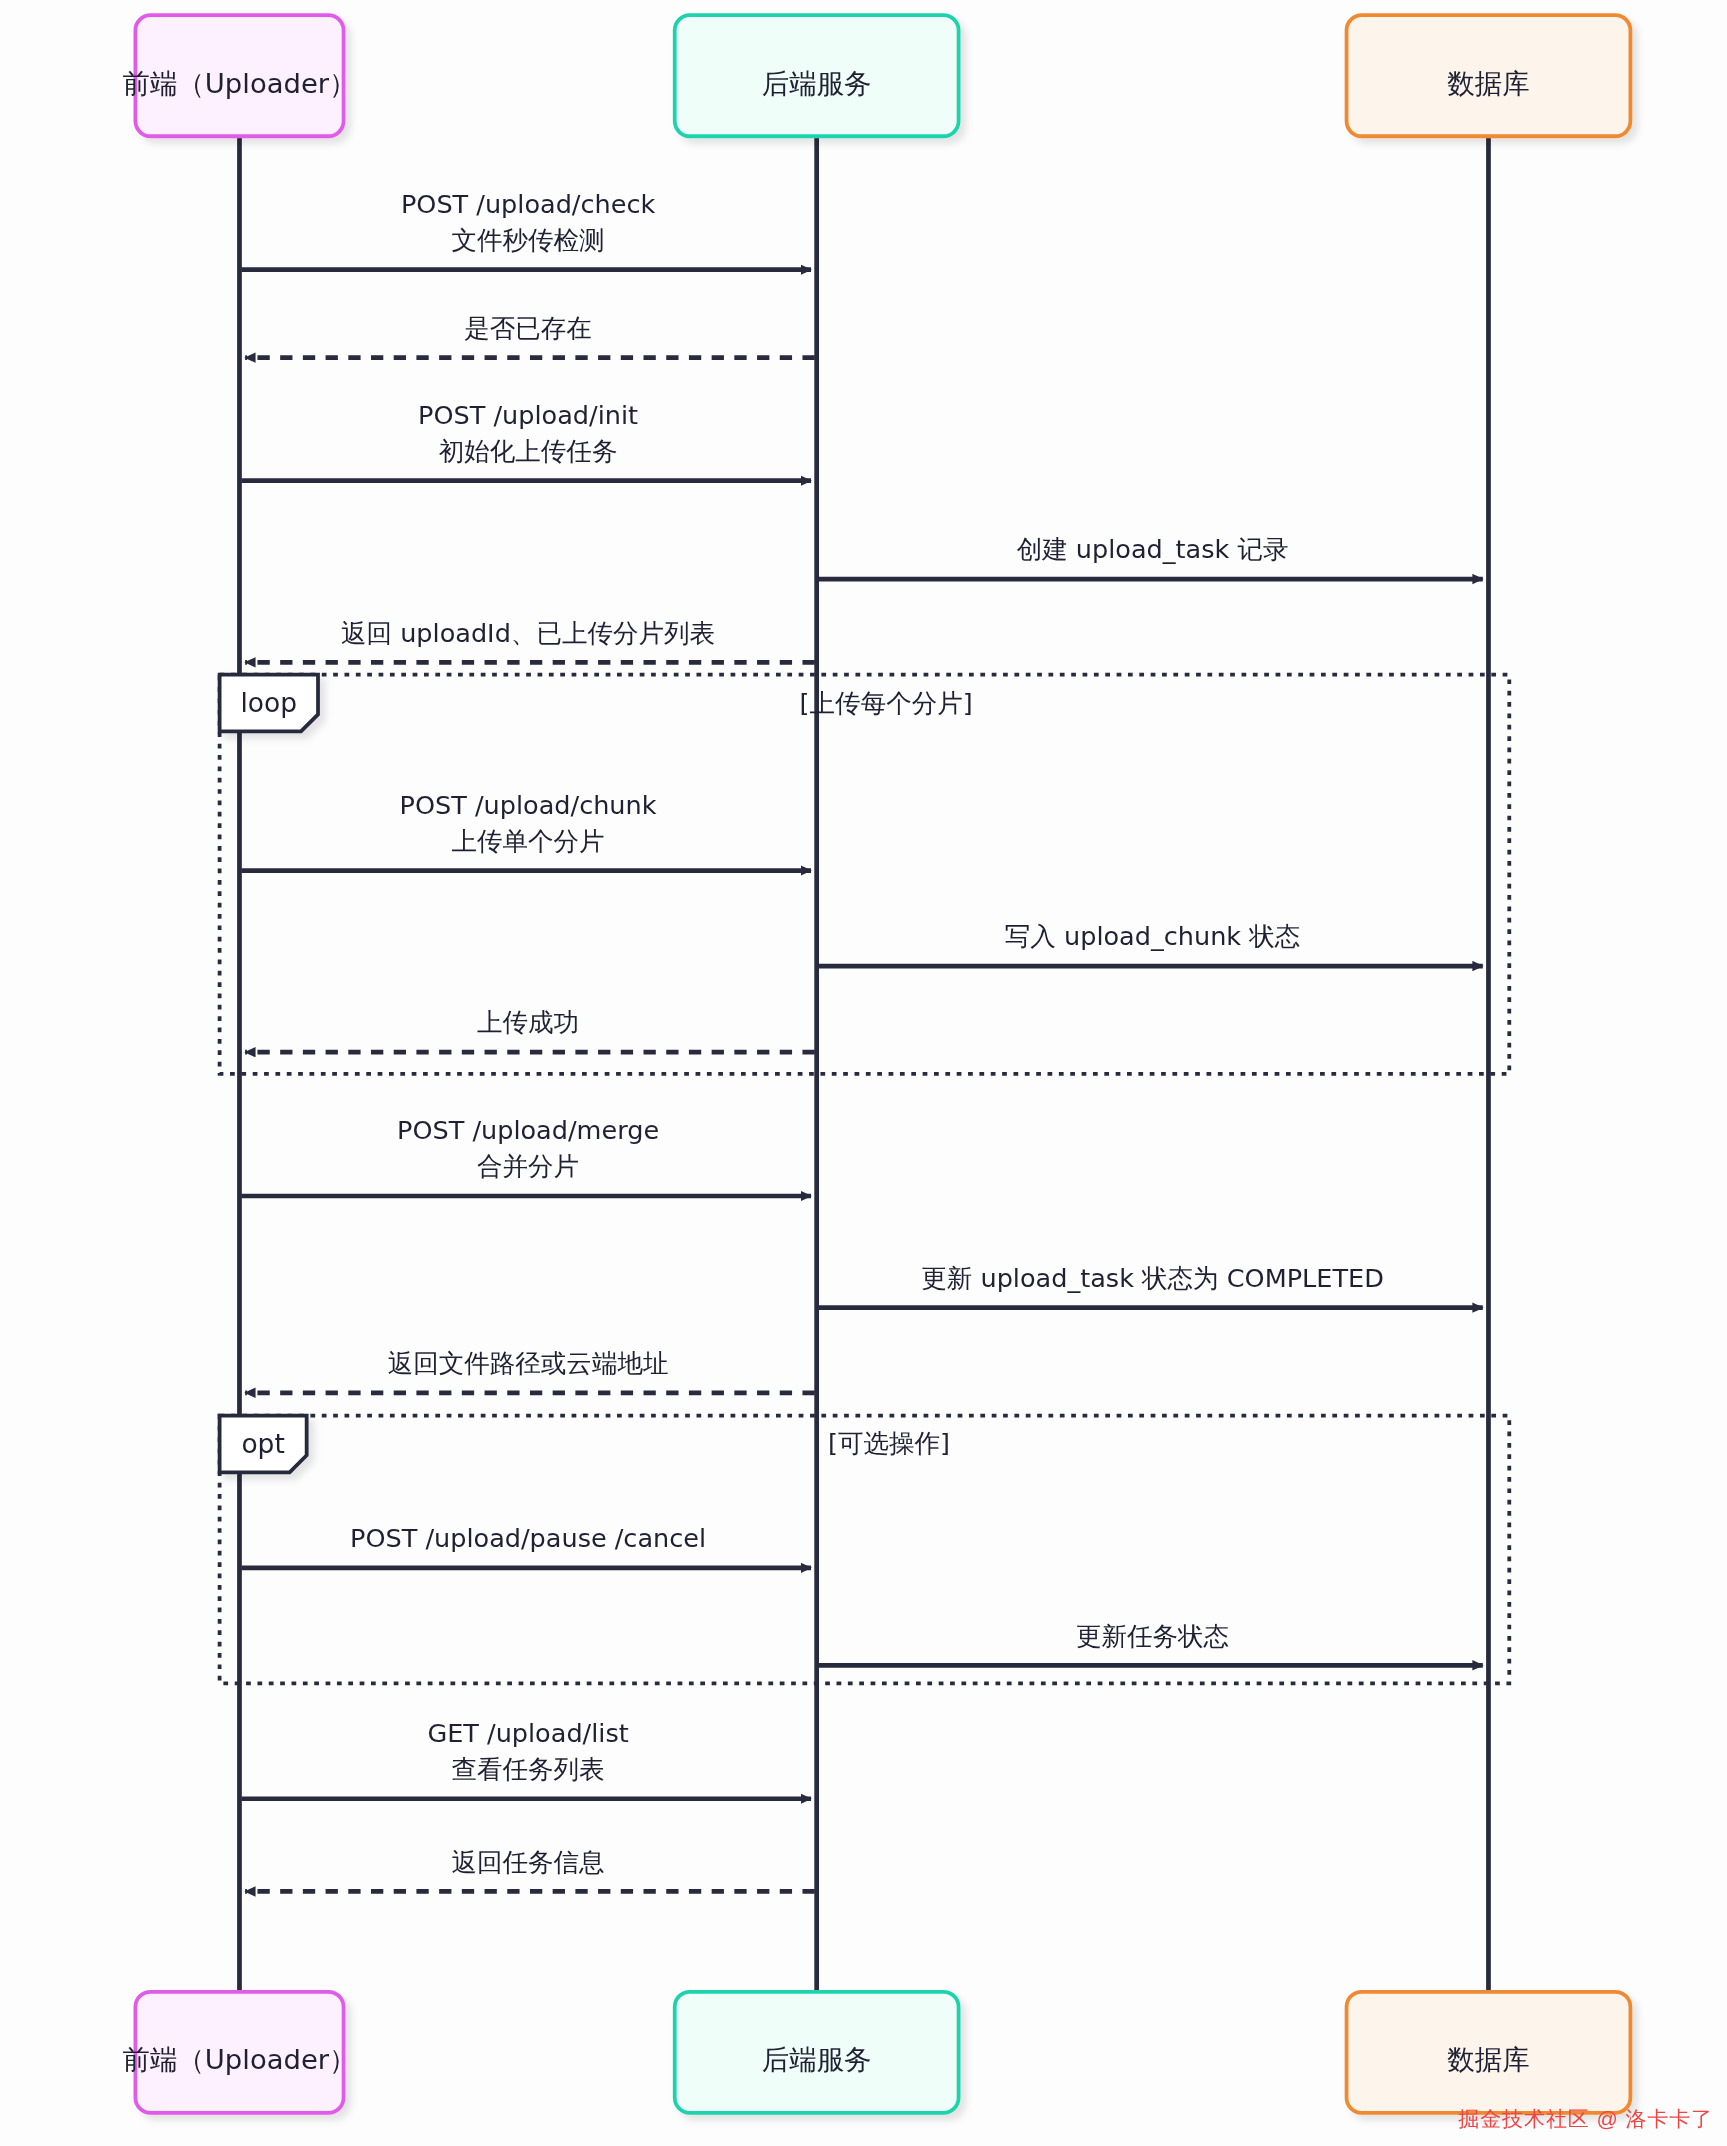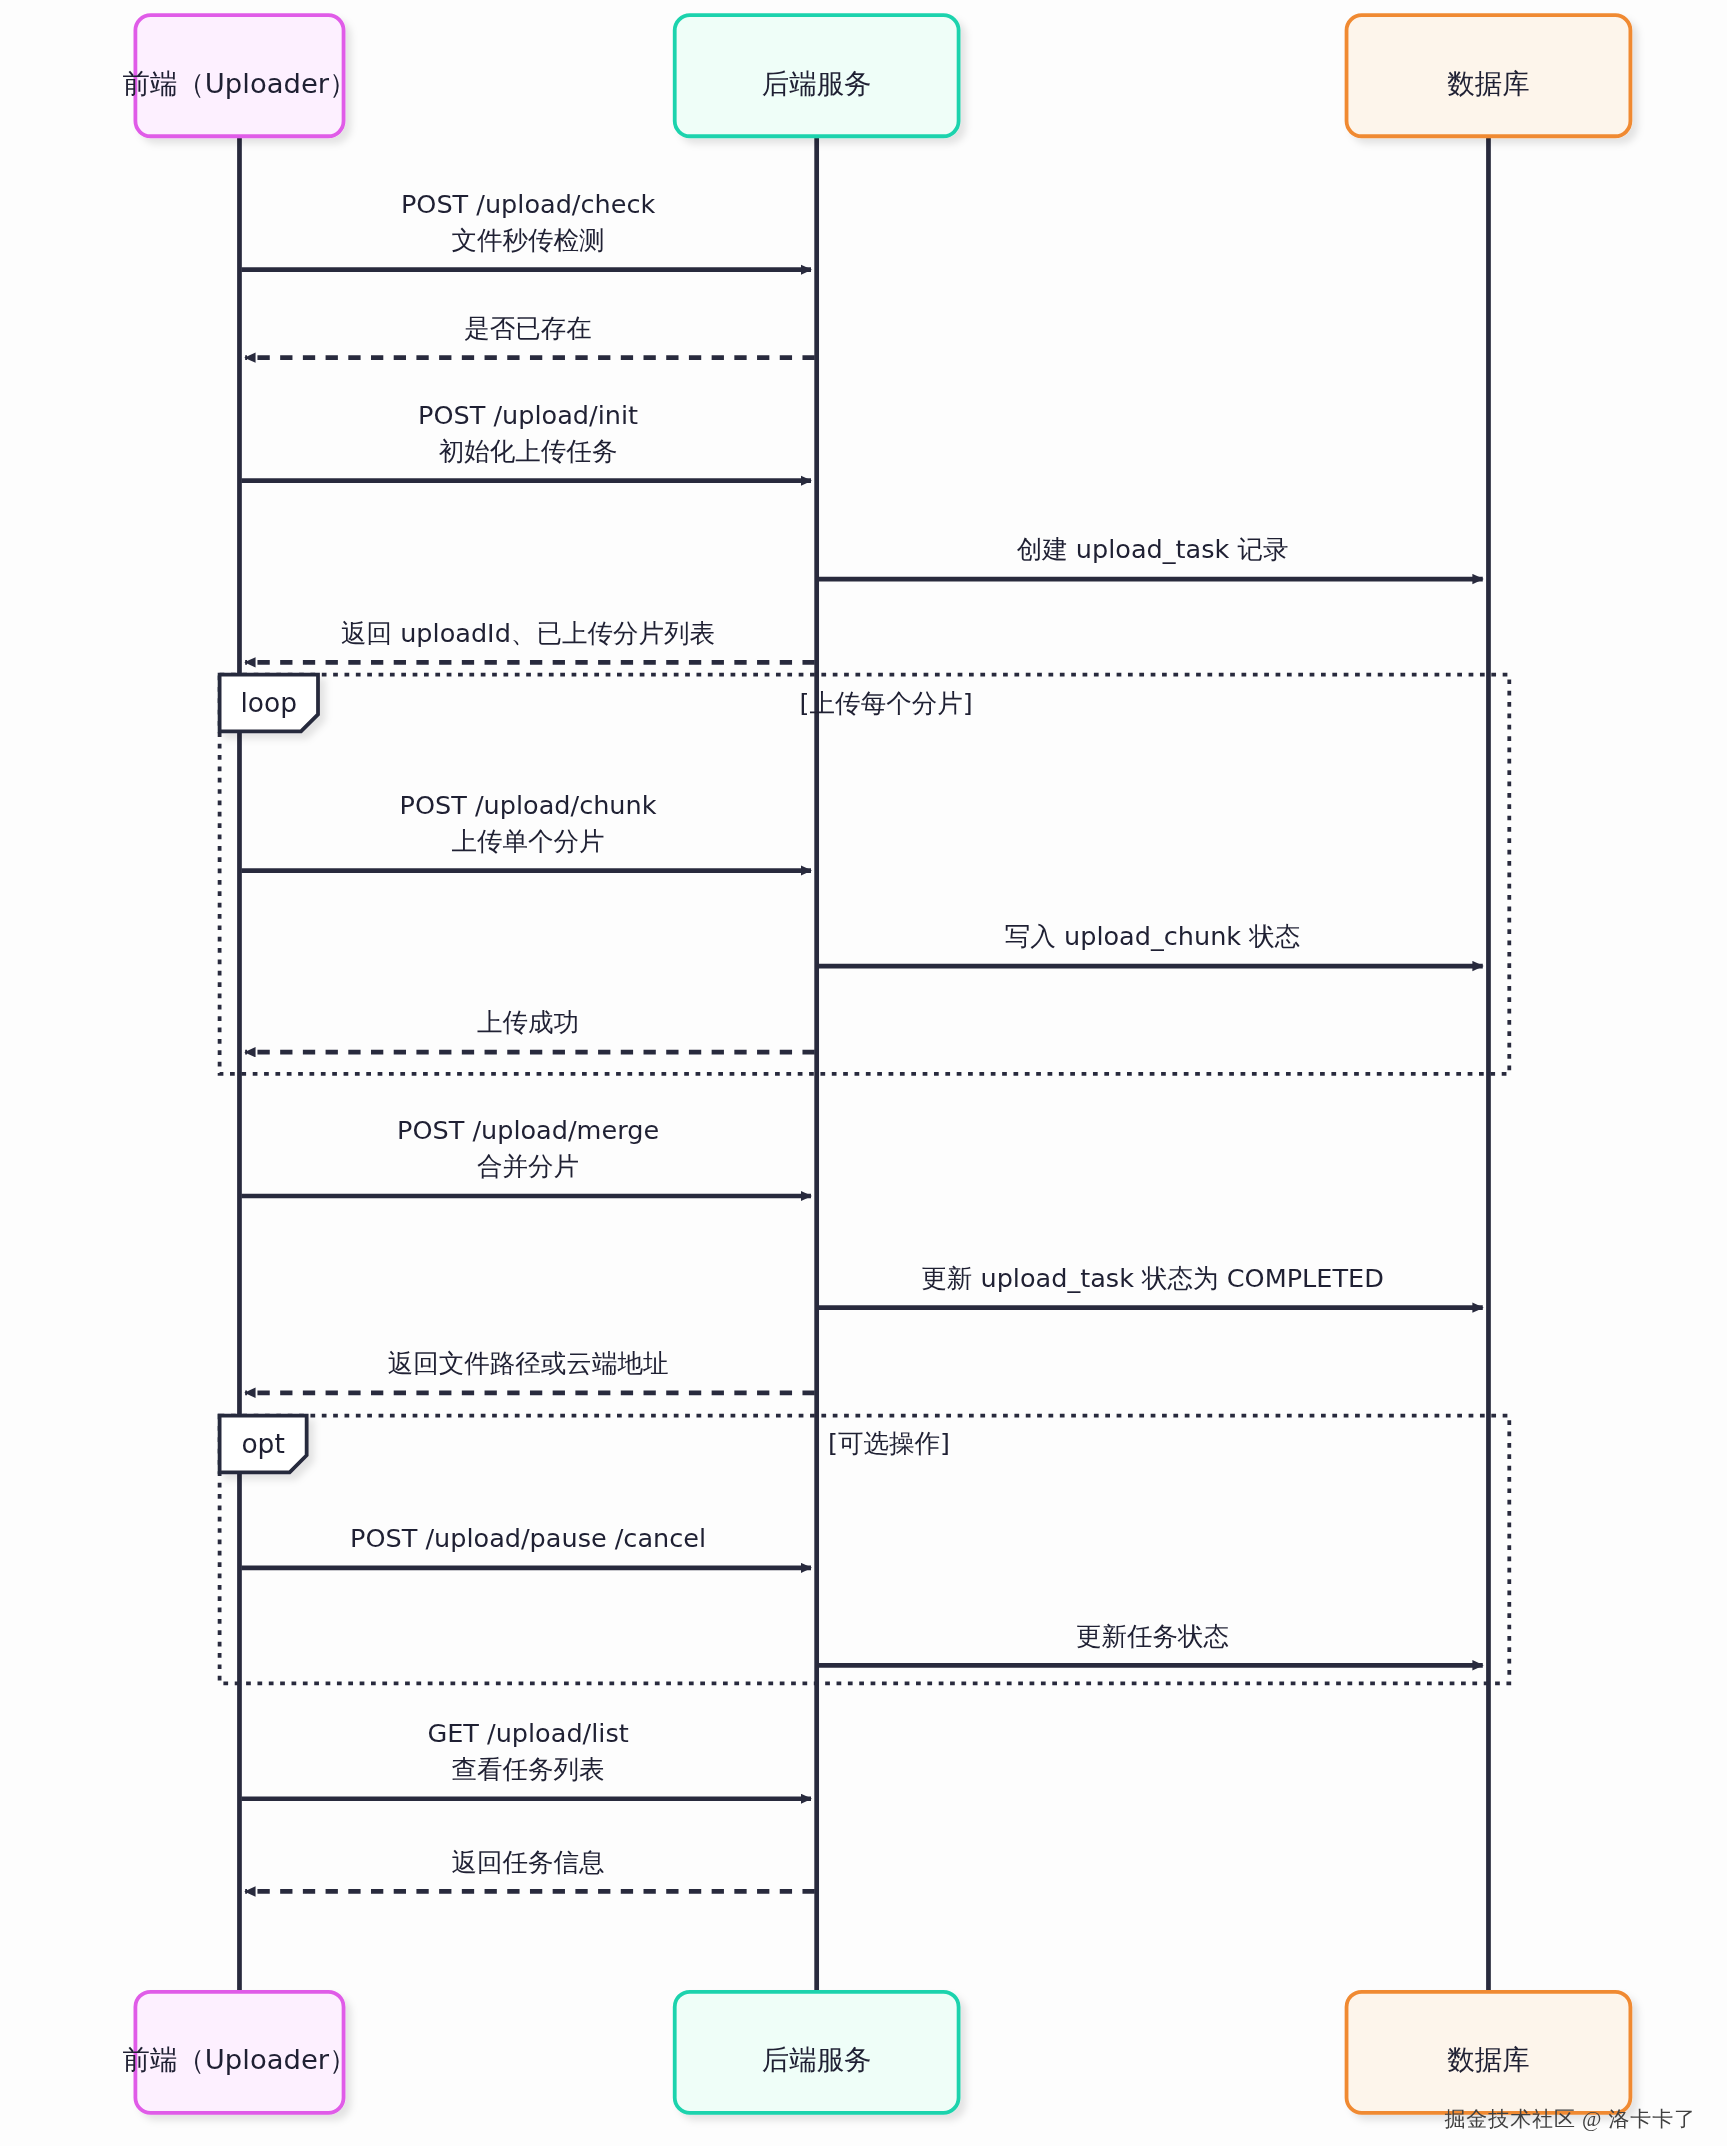--- a/index.html
+++ b/index.html
@@ -27,23 +27,23 @@
   .frame-tab{fill:#ffffff;stroke:#282a3d;stroke-width:4;}
   .frame-tab-label{
     font-family:"DejaVu Sans","Liberation Sans",sans-serif;
     font-size:28px;fill:#1f2033;text-anchor:middle;
   }
   .frame-cond{
     font-family:"DejaVu Sans","Liberation Sans",sans-serif;
     font-size:27px;fill:#1f2033;text-anchor:start;
   }
   .watermark{
-    position:absolute;right:31px;bottom:13.2px;
-    font-family:Liberation Serif, serif;
-    font-size:21px;color:#404040;letter-spacing:0.9px;white-space:nowrap;
+    position:absolute;right:14px;bottom:13.2px;
+    font-family:Liberation Sans, sans-serif;
+    font-size:21px;color:#ef4444;letter-spacing:0.9px;white-space:nowrap;
   }
 </style>
 </head>
 <body>
 
 <div id="stage">
   <svg id="diagram" viewBox="0 0 1825 2268" xmlns="http://www.w3.org/2000/svg">
     <defs>
       <marker id="arrowSolid" markerWidth="14" markerHeight="14" refX="11" refY="5.5" orient="auto" markerUnits="userSpaceOnUse">
         <path d="M0,0 L12,5.5 L0,11 z" fill="#282a3d"></path>

